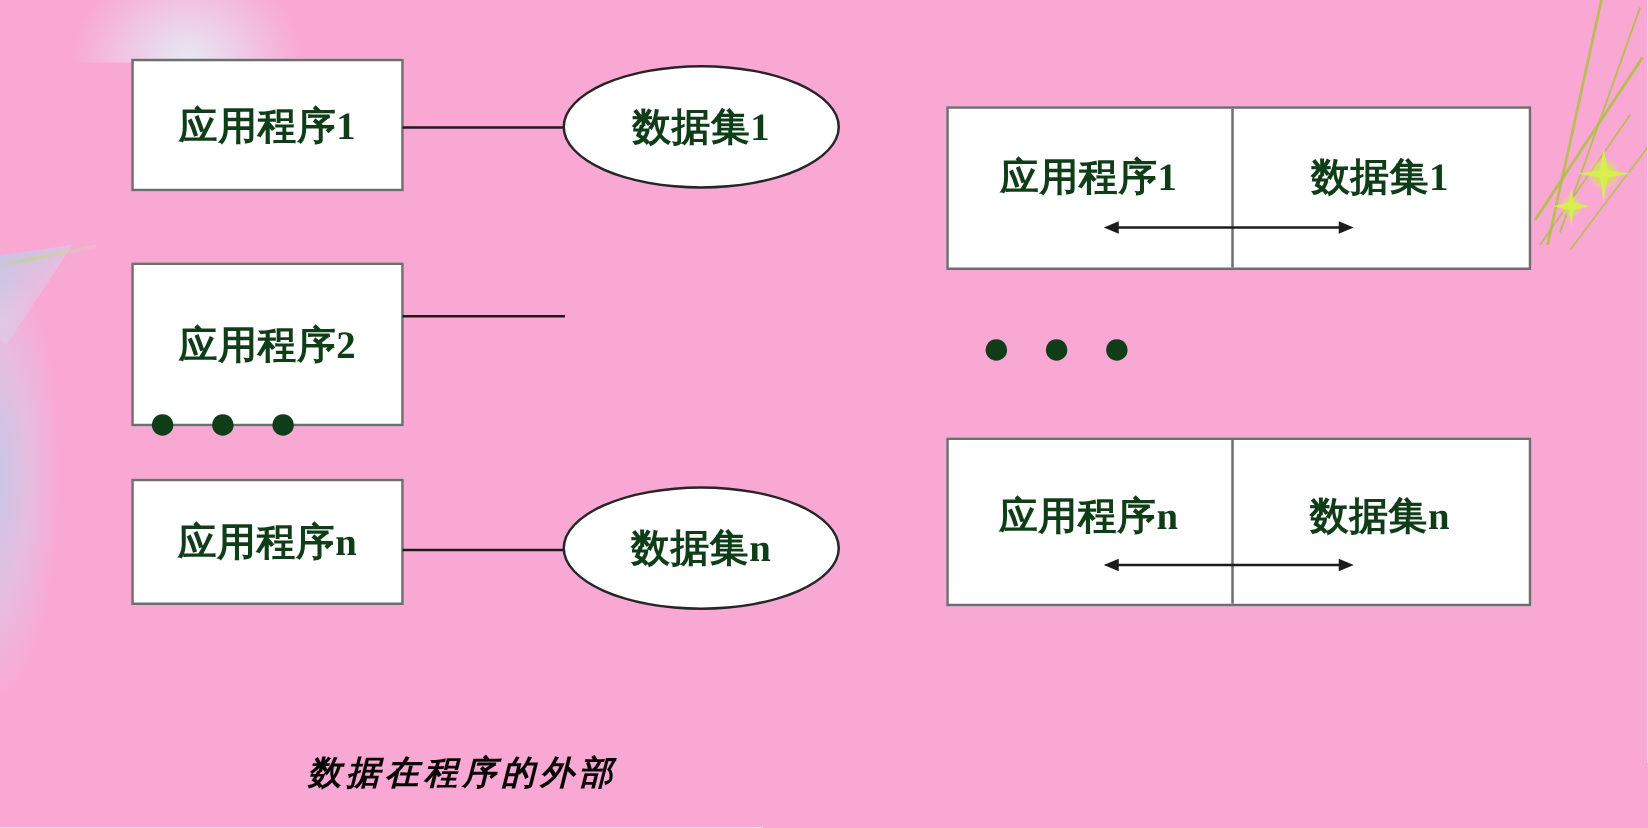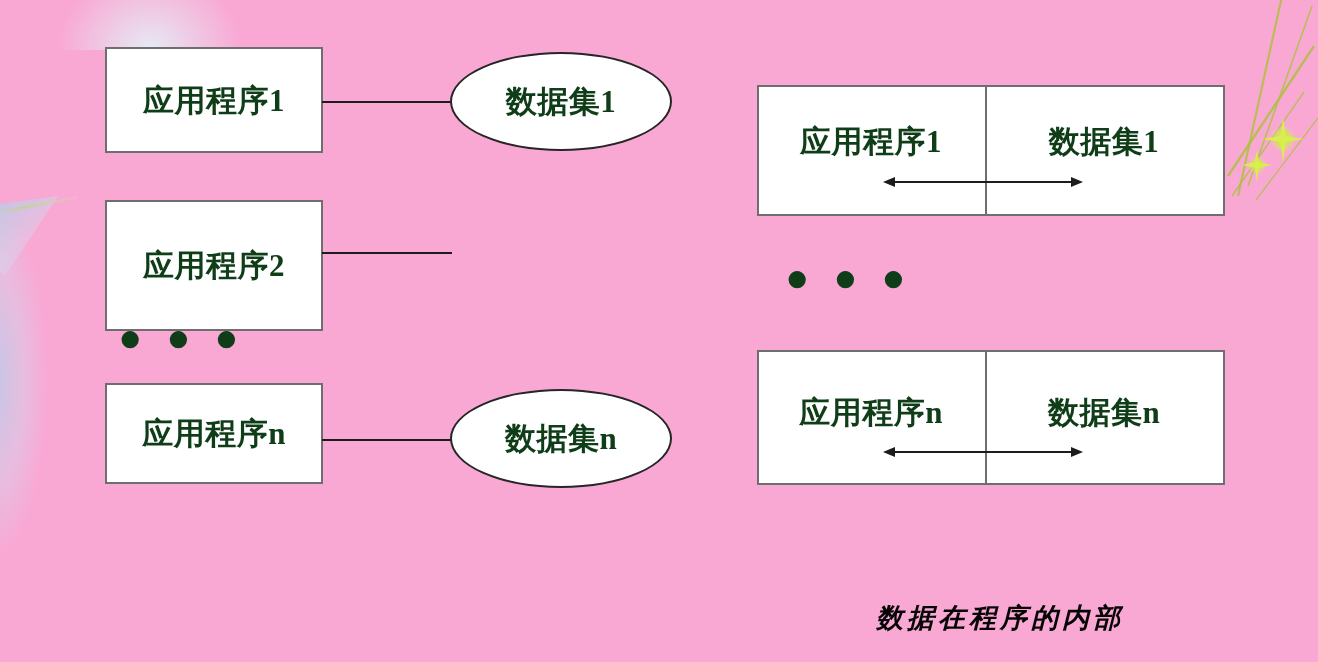--- a/index.html
+++ b/index.html
@@ -199,21 +199,21 @@
   </svg>
 
   <div class="app-box" style="left:105px; top:47px; width:218px; height:106px;">
     <span class="node-text">应用程序1</span>
   </div>
   <div class="connector" style="left:322px; top:101px; width:130px;"></div>
   <div class="ds-ellipse" style="left:450px; top:52px; width:222px; height:99px;">
     <span class="node-text">数据集1</span>
   </div>
 
-  <div class="app-box" style="left:105px; top:200px; width:218px; height:131px;">
+  <div class="app-box" style="left:105px; top:210px; width:218px; height:131px;">
     <span class="node-text">应用程序2</span>
   </div>
   <div class="connector" style="left:322px; top:252px; width:130px;"></div>
 
   <div class="dots" style="left:118px; top:318px;">●  ●  ●</div>
 
   <div class="app-box" style="left:105px; top:383px; width:218px; height:101px;">
     <span class="node-text">应用程序n</span>
   </div>
   <div class="connector" style="left:322px; top:439px; width:130px;"></div>
@@ -246,15 +246,15 @@
   </div>
   <div class="combo-cell" style="left:985px; top:383px; width:238px; height:58px;">
     <span class="node-text">数据集n</span>
   </div>
   <svg class="combo-arrow" style="left:883px; top:445px; width:200px;" viewBox="0 0 200 14" xmlns="http://www.w3.org/2000/svg">
     <line x1="8" y1="7" x2="192" y2="7" stroke="#1c1c1c" stroke-width="2"></line>
     <polygon points="0,7 12,2 12,12" fill="#1c1c1c"></polygon>
     <polygon points="200,7 188,2 188,12" fill="#1c1c1c"></polygon>
   </svg>
 
-  <div class="caption" style="left:800px; top:600px; width:400px;">数据在程序的内部</div>
+  <div class="caption" style="left:170px; top:600px; width:400px;">数据在程序的外部</div>
 
 </div>
 
 </body></html>

